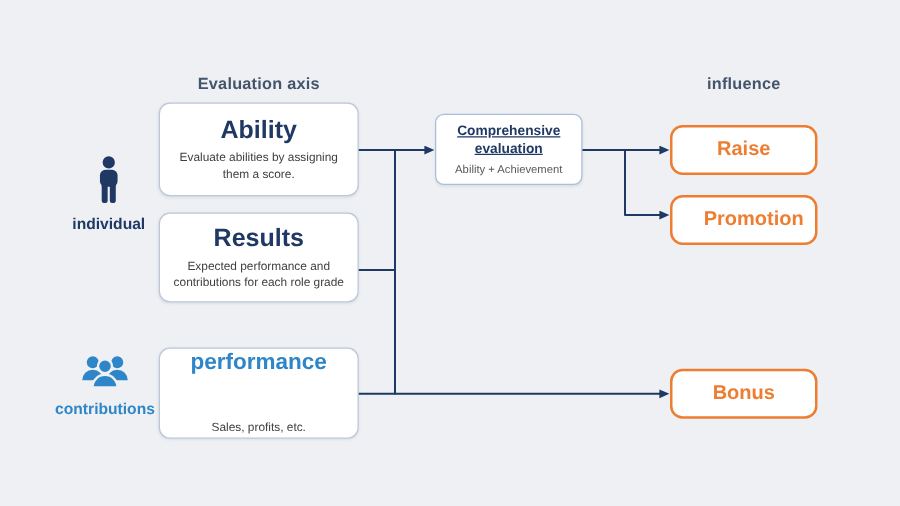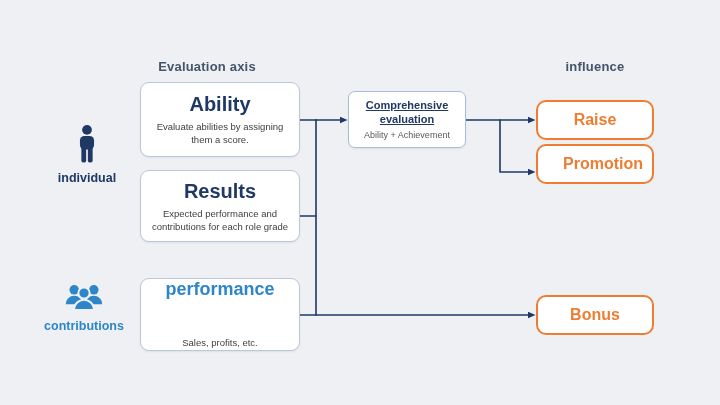--- a/index.html
+++ b/index.html
@@ -30,21 +30,20 @@
     background: #ffffff;
     border: 1px solid #bcc8da;
     border-radius: 9px;
     box-shadow: 0 1px 2px rgba(70,90,120,0.10);
     display: flex;
     flex-direction: column;
     align-items: center;
     justify-content: center;
     padding: 6px 10px;
     text-align: center;
-    margin-left: 13px;
   }
   .card .title {
     font-weight: bold;
     color: #1f3864;
     font-size: 20px;
     line-height: 1.2;
   }
   .card .desc {
     font-size: 9.5px;
     color: #404040;
@@ -90,21 +89,21 @@
     border: 2px solid #ed7d31;
     border-radius: 10px;
     display: flex;
     align-items: center;
     justify-content: center;
     color: #ed7d31;
     font-weight: bold;
     font-size: 16px;
   }
   .obox-raise     { left: 536px; top: 100px; }
-  .obox-promotion { left: 536px; top: 144px; padding-left: 16px; }
+  .obox-promotion { left: 536px; top: 156px; padding-left: 16px; }
   .obox-bonus     { left: 536px; top: 295px; }
 
   .actor {
     position: absolute;
     display: flex;
     flex-direction: column;
     align-items: center;
     gap: 3px;
     text-align: center;
   }

